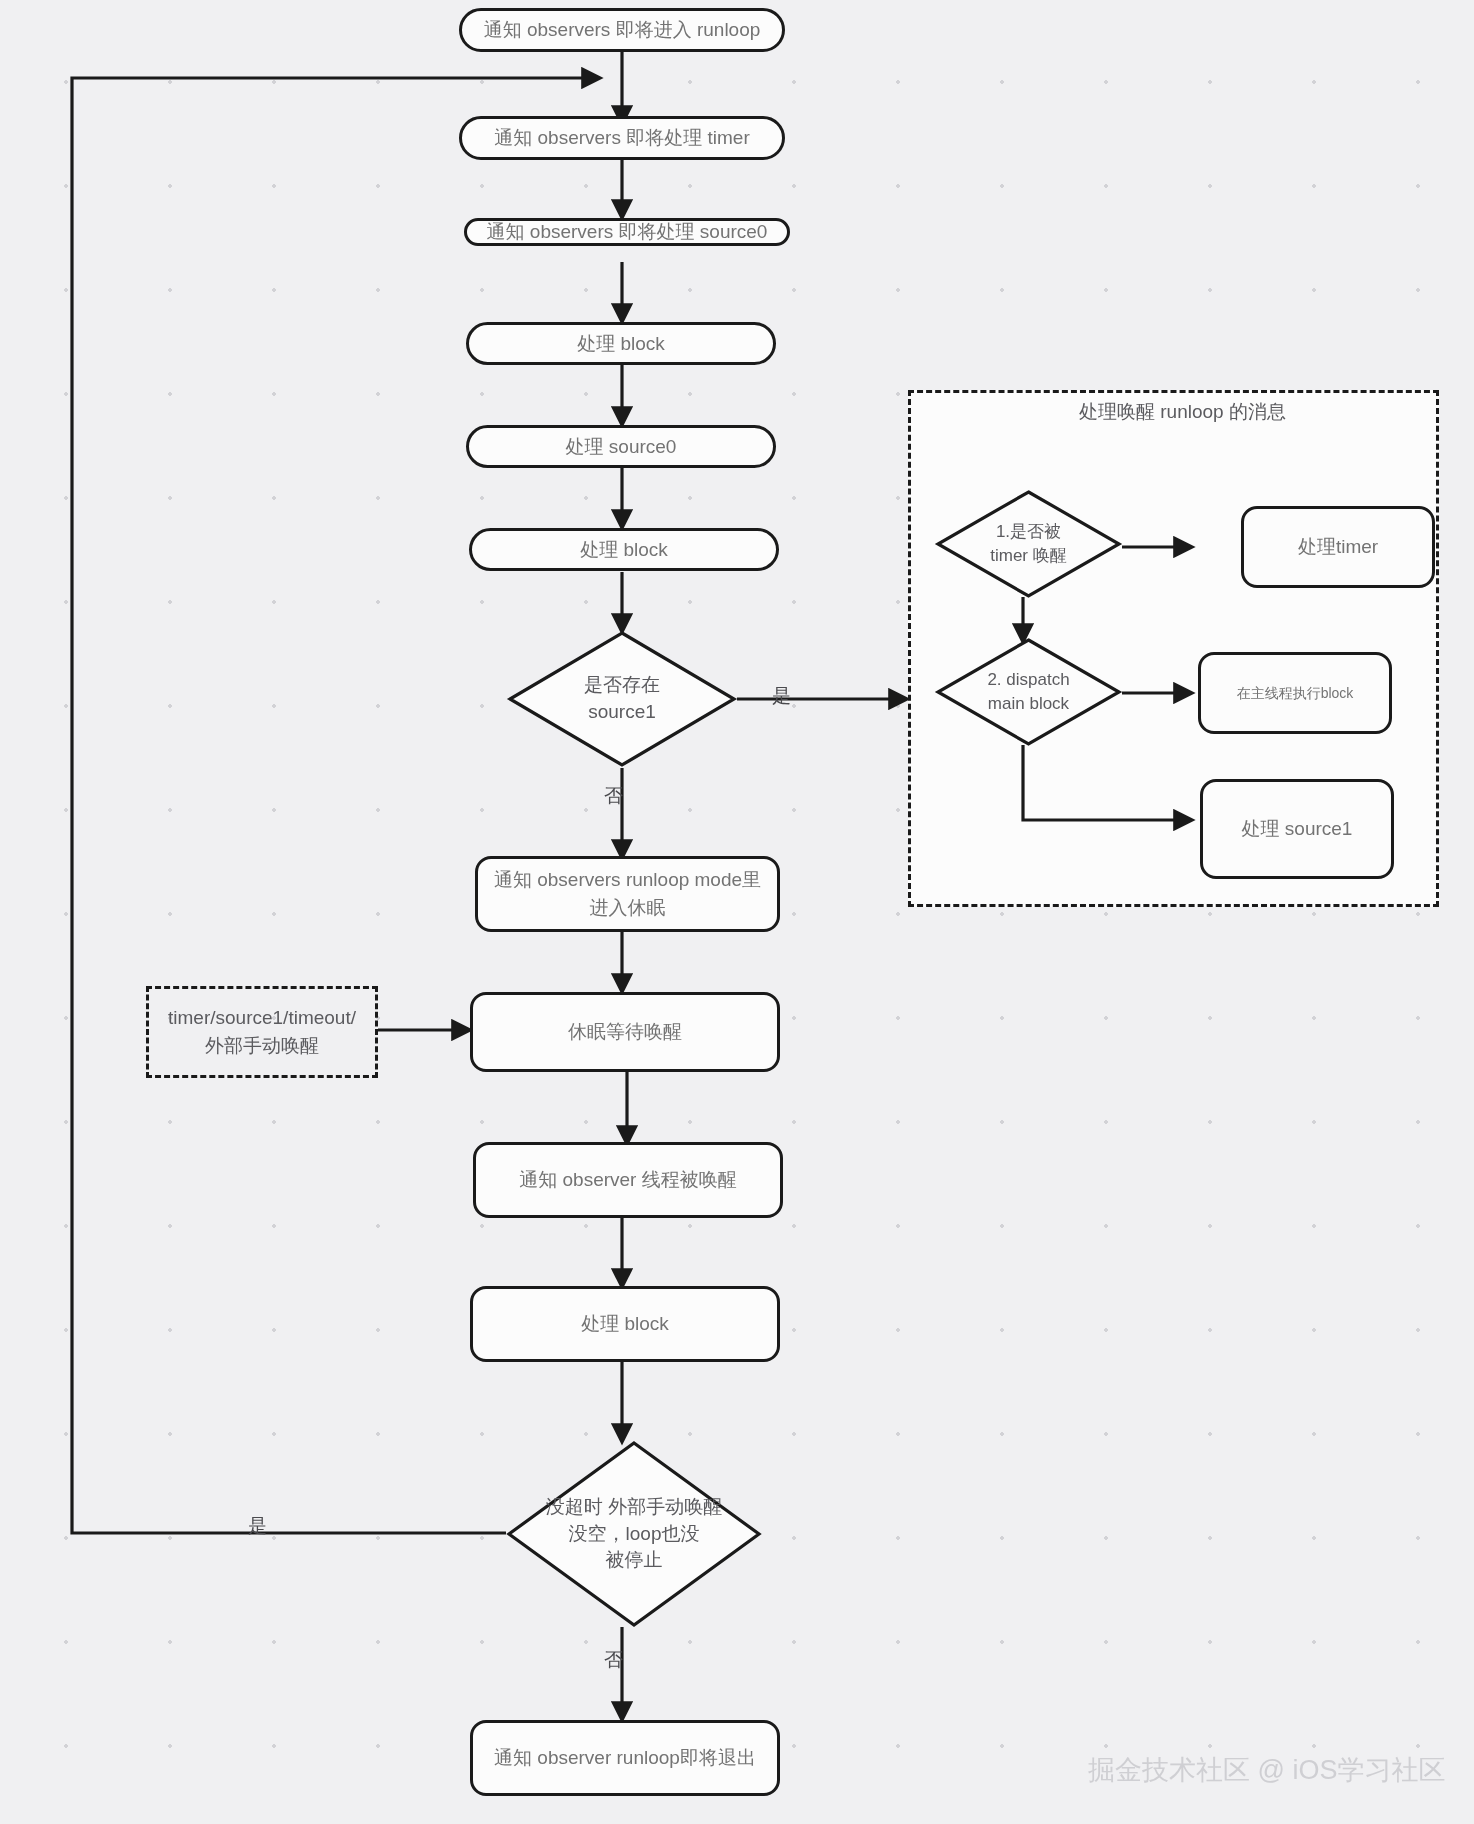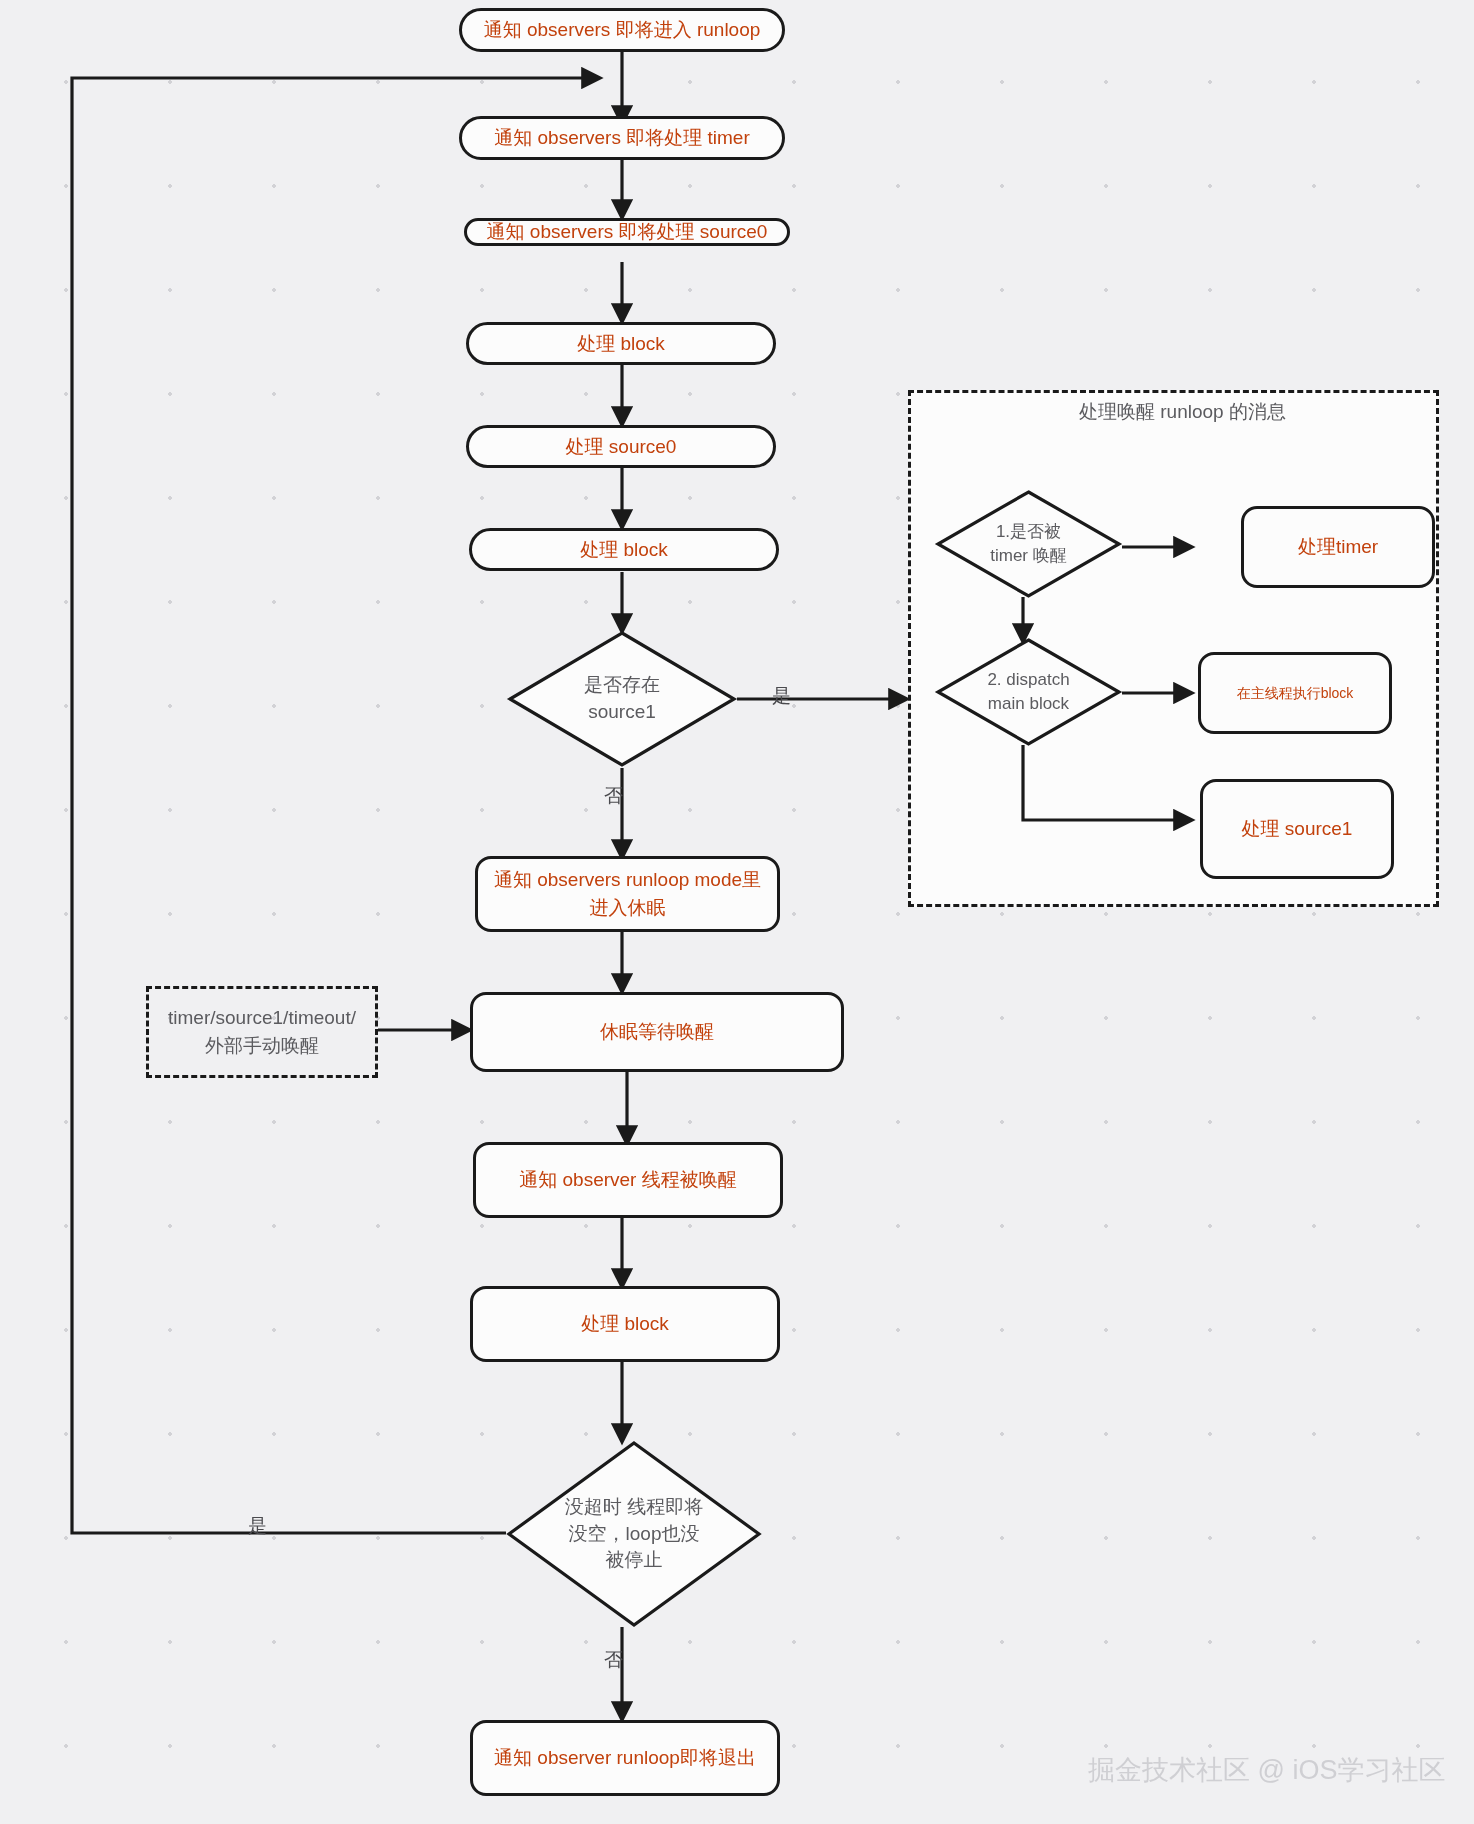--- a/index.html
+++ b/index.html
@@ -25,21 +25,21 @@
     background-size: 104px 104px;
     background-position: 14px 30px;
   }
   .node {
     position: absolute;
     box-sizing: border-box;
     display: flex;
     align-items: center;
     justify-content: center;
     text-align: center;
-    color: #c2410c;
+    color: #737373;
     background: #fcfcfc;
     border: 3px solid #1a1a1a;
     z-index: 4;
   }
   .node.rounded {
     border-radius: 16px;
   }
   .node.pill {
     border-radius: 26px;
   }
@@ -193,42 +193,42 @@
 
   <div class="edge-label" style="left:772px; top:683px; font-size:19px;">是</div>
 
   <div class="edge-label" style="left:604px; top:783px; font-size:19px;">否</div>
 
   <div class="node rounded" style="left:475px; top:856px; width:305px; height:76px; font-size:19px;">
     <span class="label">通知 observers runloop mode里
 进入休眠</span>
   </div>
 
-  <div class="node rounded" style="left:470px; top:992px; width:374px; height:80px; font-size:19px;">
+  <div class="node rounded" style="left:470px; top:992px; width:310px; height:80px; font-size:19px;">
     <span class="label">休眠等待唤醒</span>
   </div>
 
   <div class="dashed-box transparentbg" style="left:146px; top:986px; width:232px; height:92px; display:flex; align-items:center; justify-content:center; background:transparent;">
     <span class="label" style="color:#5b5b5f; font-size:19px; line-height:1.45; white-space:pre-line; text-align:center;">timer/source1/timeout/
 外部手动唤醒</span>
   </div>
 
   <div class="node rounded" style="left:473px; top:1142px; width:310px; height:76px; font-size:19px;">
     <span class="label">通知 observer 线程被唤醒</span>
   </div>
 
   <div class="node rounded" style="left:470px; top:1286px; width:310px; height:76px; font-size:19px;">
     <span class="label">处理 block</span>
   </div>
 
   <div class="diamond" style="left:506px; top:1440px; width:256px; height:188px;">
     <svg width="256" height="188" viewBox="0 0 256 188">
       <polygon points="128,3 253,94 128,185 3,94" fill="#fcfcfc" stroke="#1a1a1a" stroke-width="3.2"></polygon>
     </svg>
-    <div class="dlabel" style="font-size:19px;">没超时 线程即将
+    <div class="dlabel" style="font-size:19px;">没超时 外部手动唤醒
 没空，loop也没
 被停止</div>
   </div>
 
   <div class="edge-label" style="left:248px; top:1513px; font-size:19px;">是</div>
 
   <div class="edge-label" style="left:604px; top:1647px; font-size:19px;">否</div>
 
   <div class="node rounded" style="left:470px; top:1720px; width:310px; height:76px; font-size:19px;">
     <span class="label">通知 observer runloop即将退出</span>

